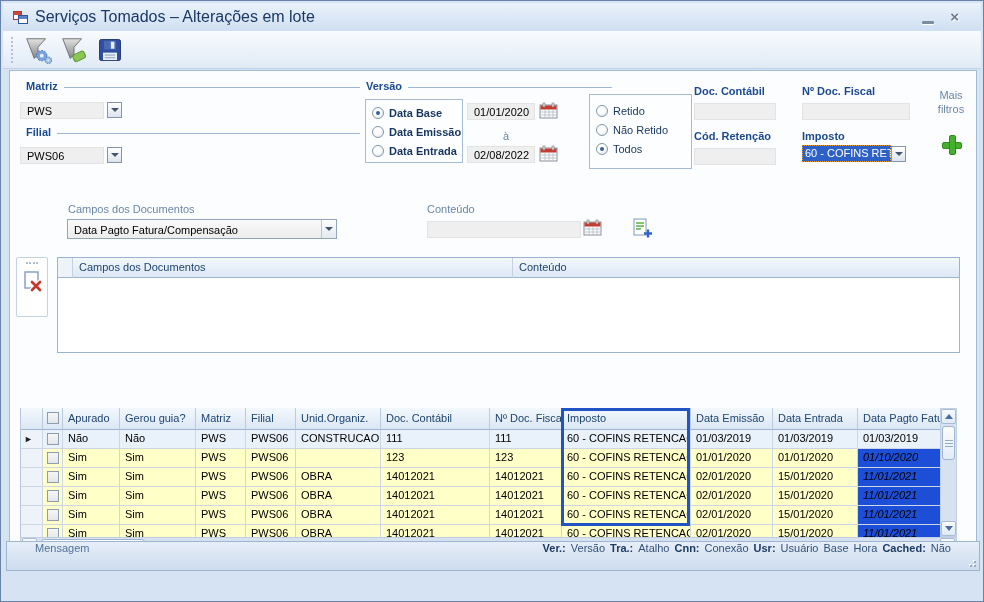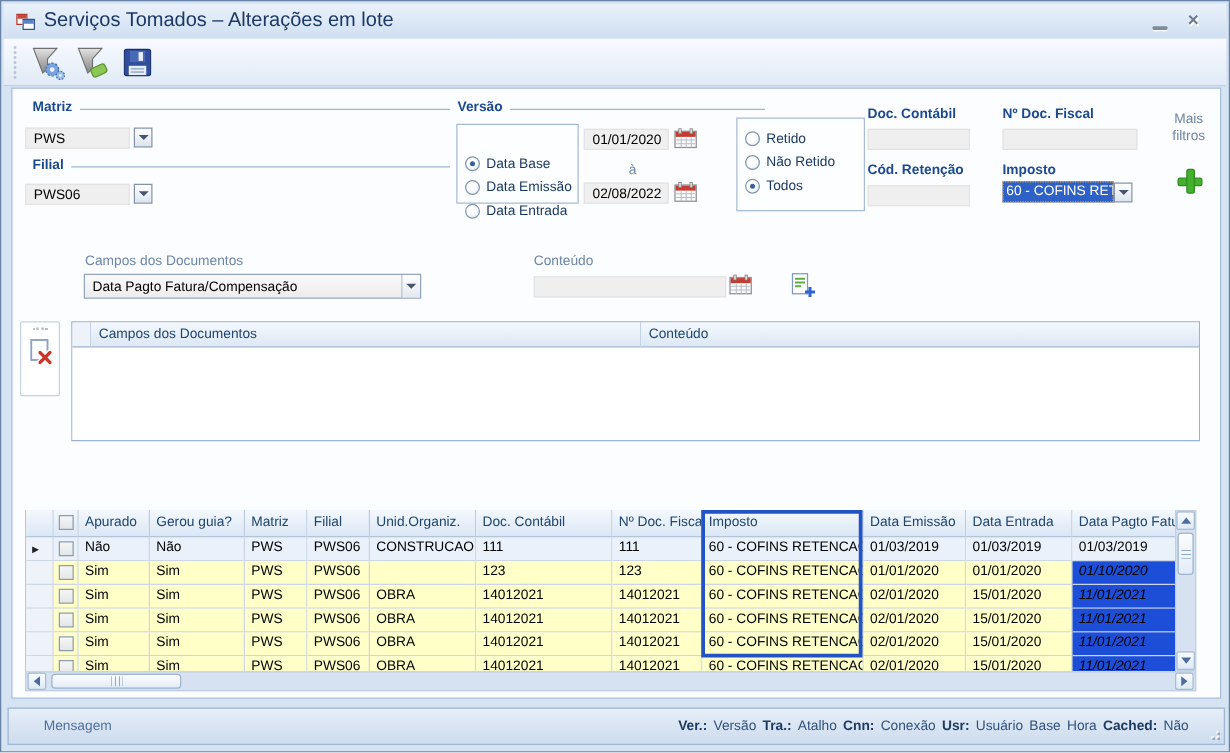--- a/index.html
+++ b/index.html
@@ -115,23 +115,23 @@
   .tri-up2 { width:0;height:0;border-left:4px solid transparent;border-right:4px solid transparent;border-bottom:5px solid #4a6d9e; }
   .tri-down2 { width:0;height:0;border-left:4px solid transparent;border-right:4px solid transparent;border-top:5px solid #4a6d9e; }
   .tri-left2 { width:0;height:0;border-top:4px solid transparent;border-bottom:4px solid transparent;border-right:5px solid #4a6d9e; }
   .tri-right2 { width:0;height:0;border-top:4px solid transparent;border-bottom:4px solid transparent;border-left:5px solid #4a6d9e; }
   .sb-thumb { position:absolute; background:linear-gradient(#fbfdff,#e2ecf7); border:1px solid #9fb4cc; border-radius:3px;
     display:flex; align-items:center; justify-content:center; }
   .glines-h { width:8px; height:7px; background:repeating-linear-gradient(#94abc6 0 1px, transparent 1px 3px); }
   .glines-v { width:9px; height:8px; background:repeating-linear-gradient(90deg,#94abc6 0 1px, transparent 1px 3px); }
 
   
-  .statusbar { position:absolute; left:5px; top:565px; width:974px; height:30px;
+  .statusbar { position:absolute; left:5px; top:540px; width:974px; height:30px;
     background:linear-gradient(#e6eef8,#cddcee); border:1px solid #9fb6d0;
-    display:flex; align-items:center; }
+    display:flex; }
   .status-msg { color:#51719a; margin-left:28px; }
   #status-right { margin-left:auto; margin-right:28px; display:flex; gap:5px; color:#33517a; }
   #status-right b { color:#1d3b63; }
   .resize-grip { position:absolute; right:3px; bottom:3px; width:10px; height:10px; }
   .resize-grip span { position:absolute; width:2px; height:2px; background:#9aa8bc; box-shadow:-1px -1px 0 #fff; }
 </style>
 </head>
 <body>
 
 <div id="window">
@@ -210,21 +210,21 @@
     <div class="combo abs" style="left:97px; top:75px; width:252px;">
       <div class="combo-btn">
           <div class="tri-down"></div>
         </div>
     </div>
 
     <div class="ghead abs" style="left:356px; top:8px; width:246px;">
       <span class="glabel">Versão</span>
       <div class="gline"></div>
     </div>
-    <div class="rgroup abs" id="periodo-radios" style="left:355px; top:28px; width:98px; height:64px; padding-top:21px;">
+    <div class="rgroup abs" id="periodo-radios" style="left:355px; top:28px; width:98px; height:64px; padding-top:3px;font-weight:bold;">
         <div class="radio-row">
           <div class="radio sel"></div>
           <span class="radio-label">Data Base</span>
         </div>
         <div class="radio-row">
           <div class="radio"></div>
           <span class="radio-label">Data Emissão</span>
         </div>
         <div class="radio-row">
           <div class="radio"></div>

